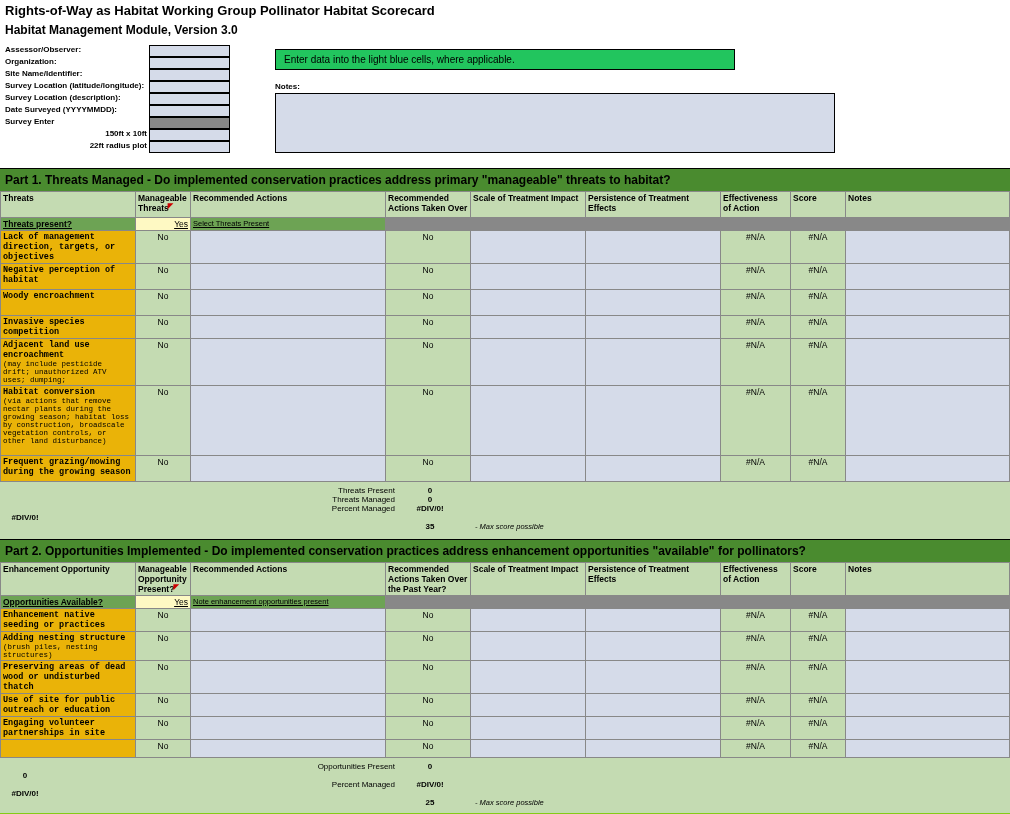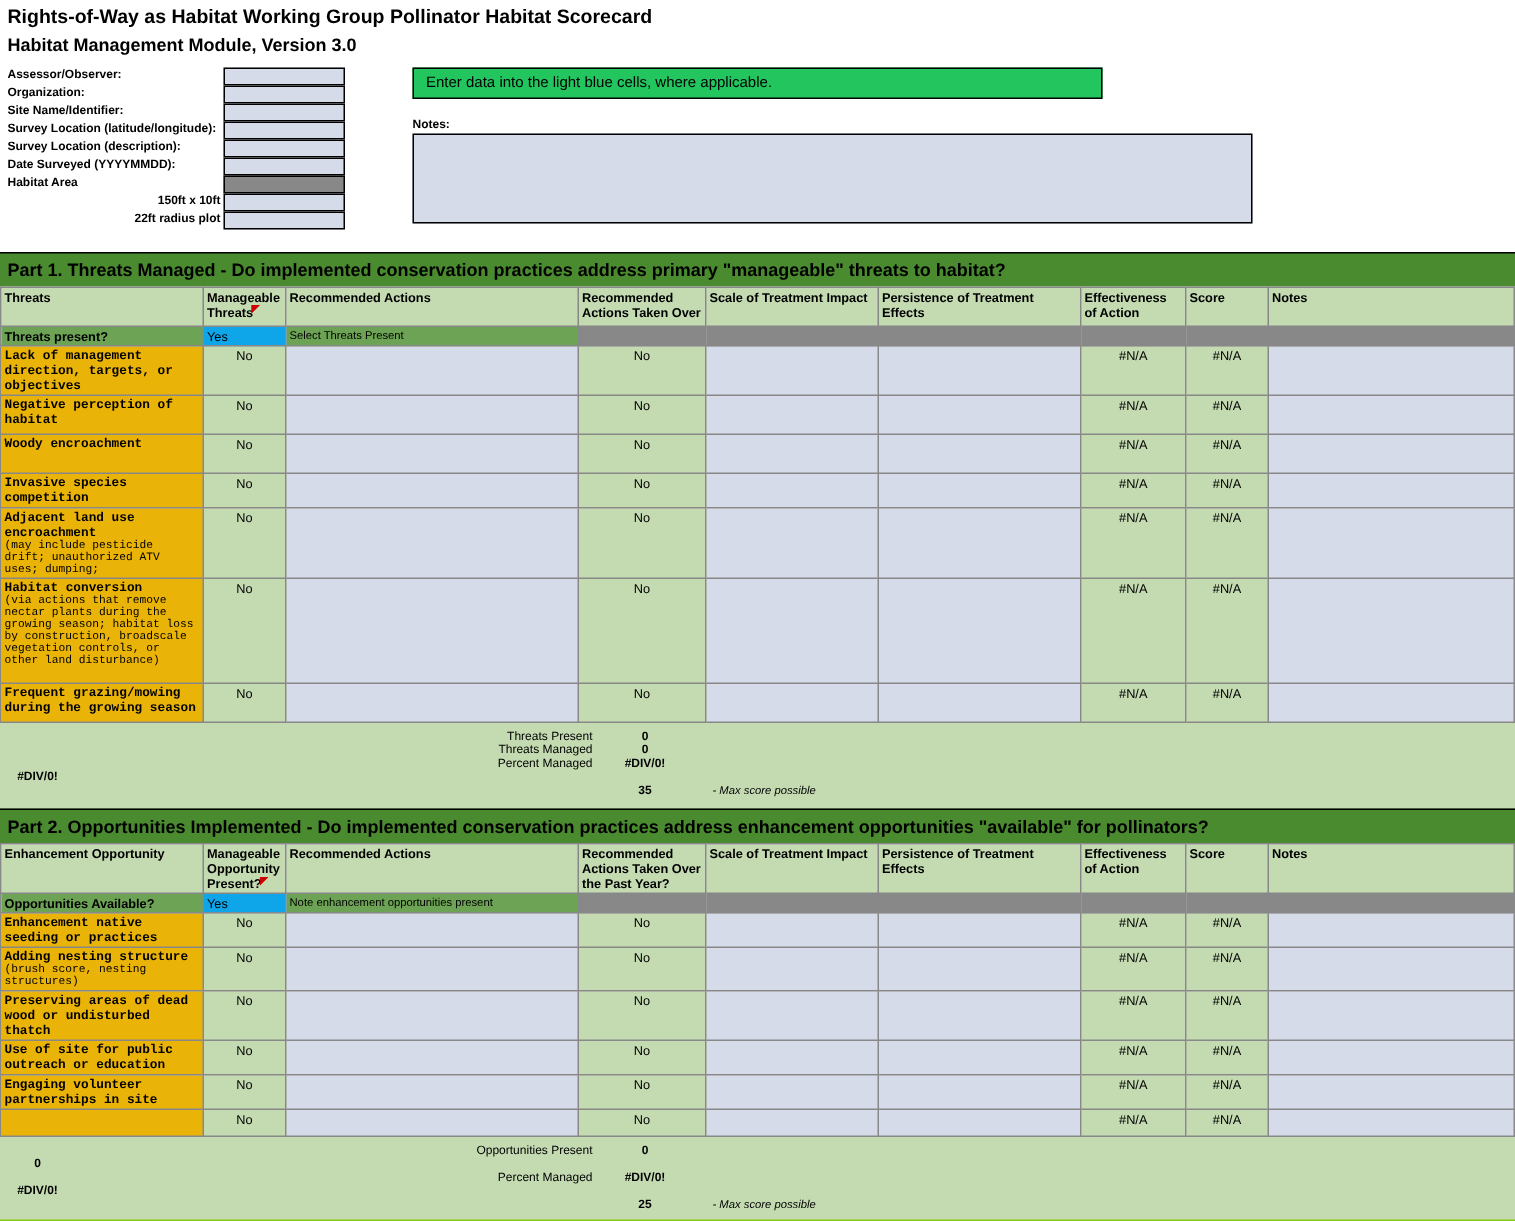--- a/index.html
+++ b/index.html
@@ -7,21 +7,21 @@
     margin: 0;
     font-family: Arial, sans-serif;
     font-size: 10px;
     background: #fff;
     color: #000;
     width: 1010px;
   }
   .container { width: 1010px; }
   .title { font-weight: bold; font-size: 13px; padding: 3px 5px; }
   .subtitle { font-weight: bold; font-size: 12px; padding: 2px 5px 8px 5px; }
-  .top-block { display: flex; padding: 0 5px; }
+  .top-block { display: flex; padding: 0 5px; align-items: flex-end; }
   .meta-block { width: 225px; font-size: 8px; font-weight: bold; }
   .meta-row { display: flex; align-items: stretch; height: 12px; }
   .meta-label { width: 144px; text-align: left; padding-right: 2px; }
   .meta-label.right { text-align: right; }
   .meta-input {
     flex: 1; border: 1px solid #000; background: #d5dbe9;
   }
   .meta-input.grey { background: #888; }
   .info-block { margin-left: 45px; }
   .instruction {
@@ -32,23 +32,23 @@
   .notes-box {
     border: 1.5px solid #000; background: #d5dbe9; width: 560px; height: 60px;
   }
   .section-header {
     background: #4a8b2f; color: #000; font-weight: bold; font-size: 12px;
     padding: 4px 5px; border-top: 1px solid #000;
   }
   table.grid { border-collapse: collapse; width: 100%; table-layout: fixed; }
   table.grid td, table.grid th { border: 1px solid #888; font-size: 8.5px; vertical-align: top; padding: 1px 2px; }
   .col-hdr { background: #c4dbb2; font-weight: bold; font-size: 8.5px; height: 26px; }
-  .q-row td { background: #888; color: #000; font-weight: bold; height: 13px; }
+  .q-row td { background: #888; color: #000; font-weight: bold; height: 13px; text-decoration: underline; }
   .q-row .lbl { background: #6da354; }
-  .q-row .yes { background: #0ea5e9; text-align: left; font-weight: normal; }
+  .q-row .yes { background: #fef9c3; text-align: right; font-weight: normal; }
   .q-row .note { background: #6da354; font-size: 7.5px; font-weight: normal; }
   .row-label { background: #eab308; font-weight: bold; font-family: Liberation Mono, monospace; }
   .row-label .sub { font-weight: normal; font-size: 7.5px; display: block; }
   .c-green { background: #c4dbb2; text-align: center; vertical-align: middle; }
   .c-blue { background: #d5dbe9; }
   .summary-block { background: #c4dbb2; padding: 4px 0 8px 0; font-size: 8px; }
   .summary-row { display: flex; }
   .s-label { width: 405px; text-align: right; padding-right: 10px; }
   .s-val { width: 50px; text-align: center; font-weight: bold; }
   .s-note { font-style: italic; font-size: 7.5px; padding-left: 20px; }
@@ -84,21 +84,21 @@
         </div>
       <div class="meta-row">
           <div class="meta-label">Survey Location (description):</div>
           <div class="meta-input"></div>
         </div>
       <div class="meta-row">
           <div class="meta-label">Date Surveyed (YYYYMMDD):</div>
           <div class="meta-input"></div>
         </div>
       <div class="meta-row">
-          <div class="meta-label">Habitat Area</div>
+          <div class="meta-label">Survey Enter</div>
           <div class="meta-input grey"></div>
         </div>
       <div class="meta-row">
           <div class="meta-label right">150ft x 10ft</div>
           <div class="meta-input"></div>
         </div>
       <div class="meta-row">
           <div class="meta-label right">22ft radius plot</div>
           <div class="meta-input"></div>
         </div>
@@ -295,21 +295,21 @@
           <td class="c-green">No</td>
           <td class="c-blue"></td>
           <td class="c-green">No</td>
           <td class="c-blue"></td>
           <td class="c-blue"></td>
           <td class="c-green">#N/A</td>
           <td class="c-green">#N/A</td>
           <td class="c-blue"></td>
         </tr>
         <tr style="height: 22px;">
-          <td class="row-label">Adding nesting structure<span class="sub">(brush score, nesting structures)</span></td>
+          <td class="row-label">Adding nesting structure<span class="sub">(brush piles, nesting structures)</span></td>
           <td class="c-green">No</td>
           <td class="c-blue"></td>
           <td class="c-green">No</td>
           <td class="c-blue"></td>
           <td class="c-blue"></td>
           <td class="c-green">#N/A</td>
           <td class="c-green">#N/A</td>
           <td class="c-blue"></td>
         </tr>
         <tr style="height: 22px;">

